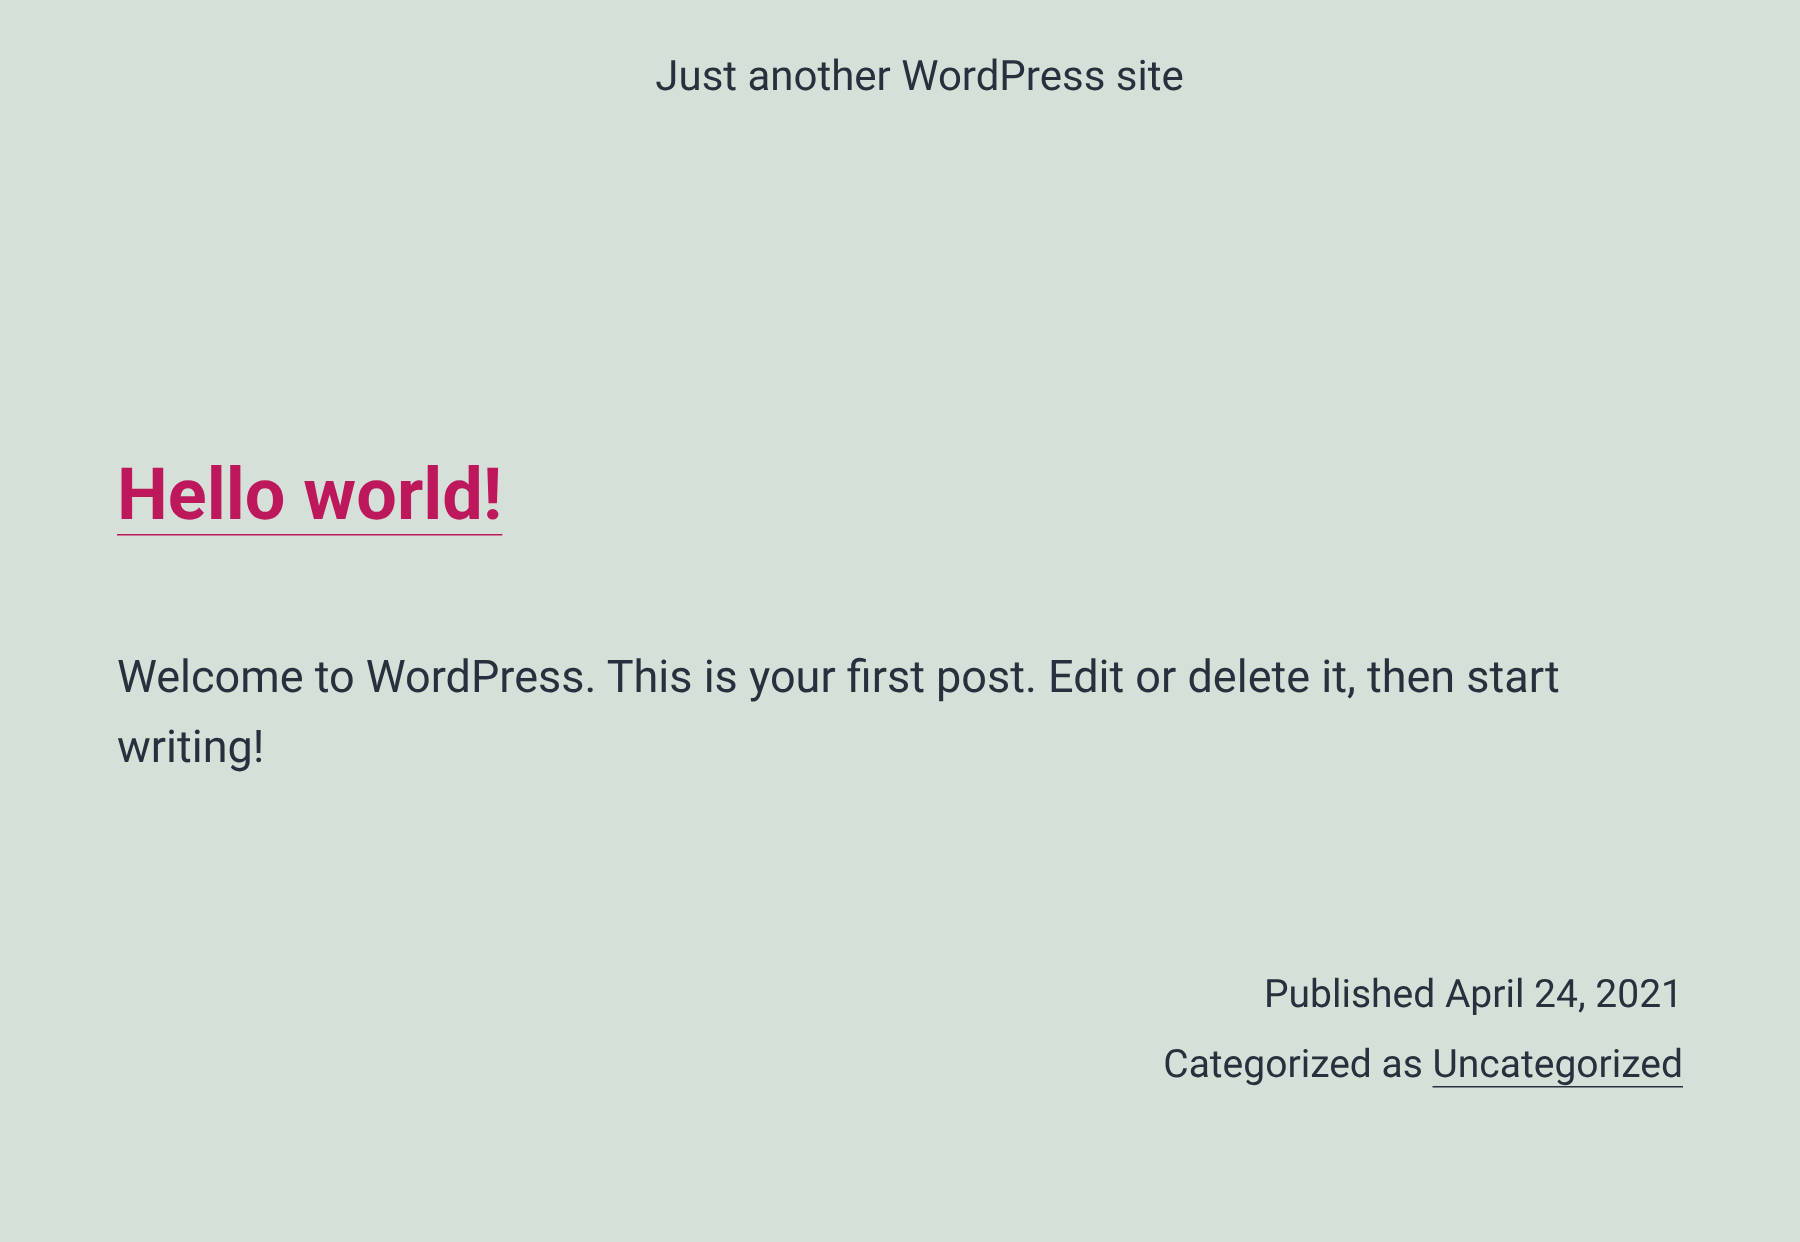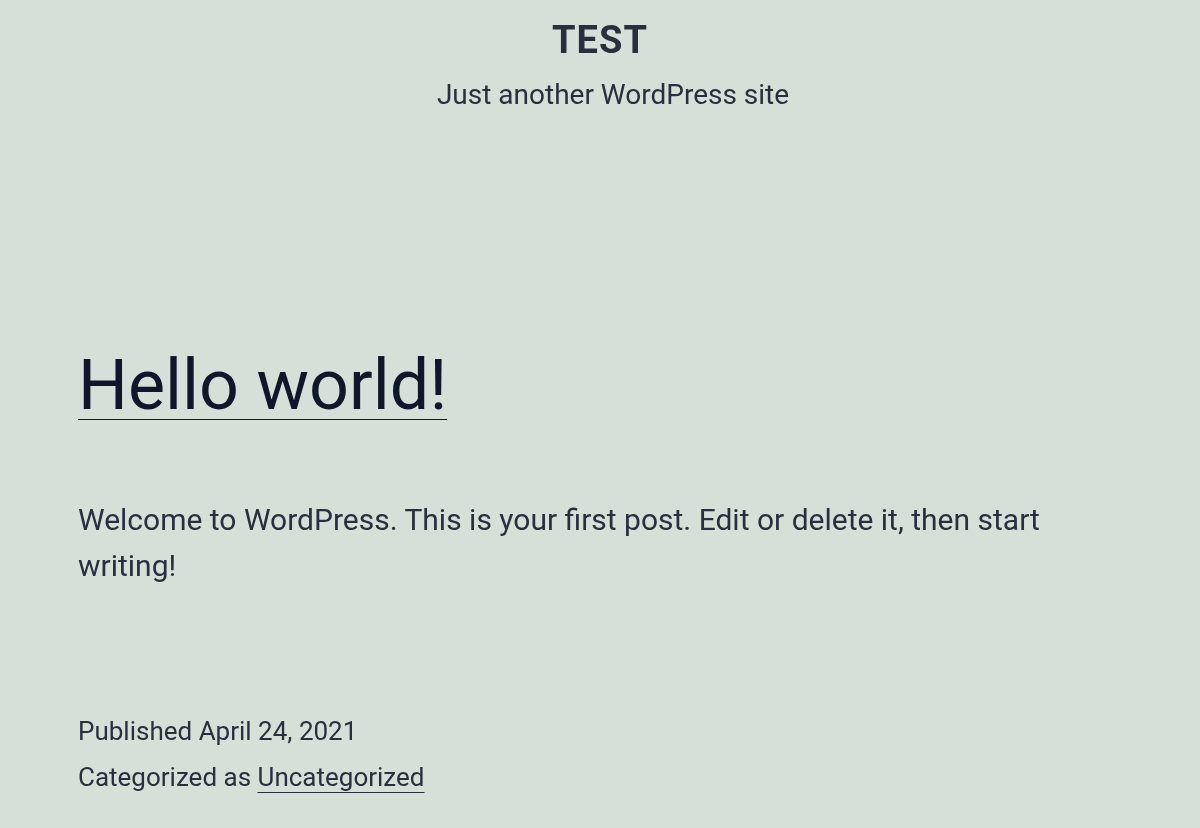--- a/index.html
+++ b/index.html
@@ -35,62 +35,60 @@
       color: #28303d;
       margin-top: 16px;
       padding-left: 26px;
     }
     .content {
       padding-left: 78px;
       padding-right: 78px;
       padding-top: 238px;
     }
     .post-title {
-      font-size: 70px;
-      font-weight: 400;
+      font-size: 48px;
+      font-weight: 700;
       line-height: 1.05;
-      color: #0f172a;
+      color: #be185d;
       display: inline-block;
     }
     .post-title a {
       color: inherit;
       text-decoration: underline;
       text-decoration-thickness: 1px;
       text-underline-offset: 10px;
     }
     .post-excerpt {
       font-size: 30px;
       line-height: 1.55;
       color: #28303d;
       margin-top: 74px;
       max-width: 1050px;
     }
     .post-meta {
       margin-top: 118px;
       font-size: 26px;
       color: #28303d;
       line-height: 1.8;
+      text-align: right;
     }
     .meta-line {
       display: block;
     }
     .category-link {
       color: #28303d;
       text-decoration: underline;
       text-decoration-thickness: 1px;
       text-underline-offset: 6px;
     }
   </style>
 </head>
 <body>
 
 <div class="header">
-  <h1 class="site-title">
-    <a href="#">TEST</a>
-  </h1>
   <p class="tagline">Just another WordPress site</p>
 </div>
 
 <div class="content">
   <h2 class="post-title">
     <a href="#">Hello world!</a>
   </h2>
 
   <p class="post-excerpt">Welcome to WordPress. This is your first post. Edit or delete it, then start writing!</p>
 

